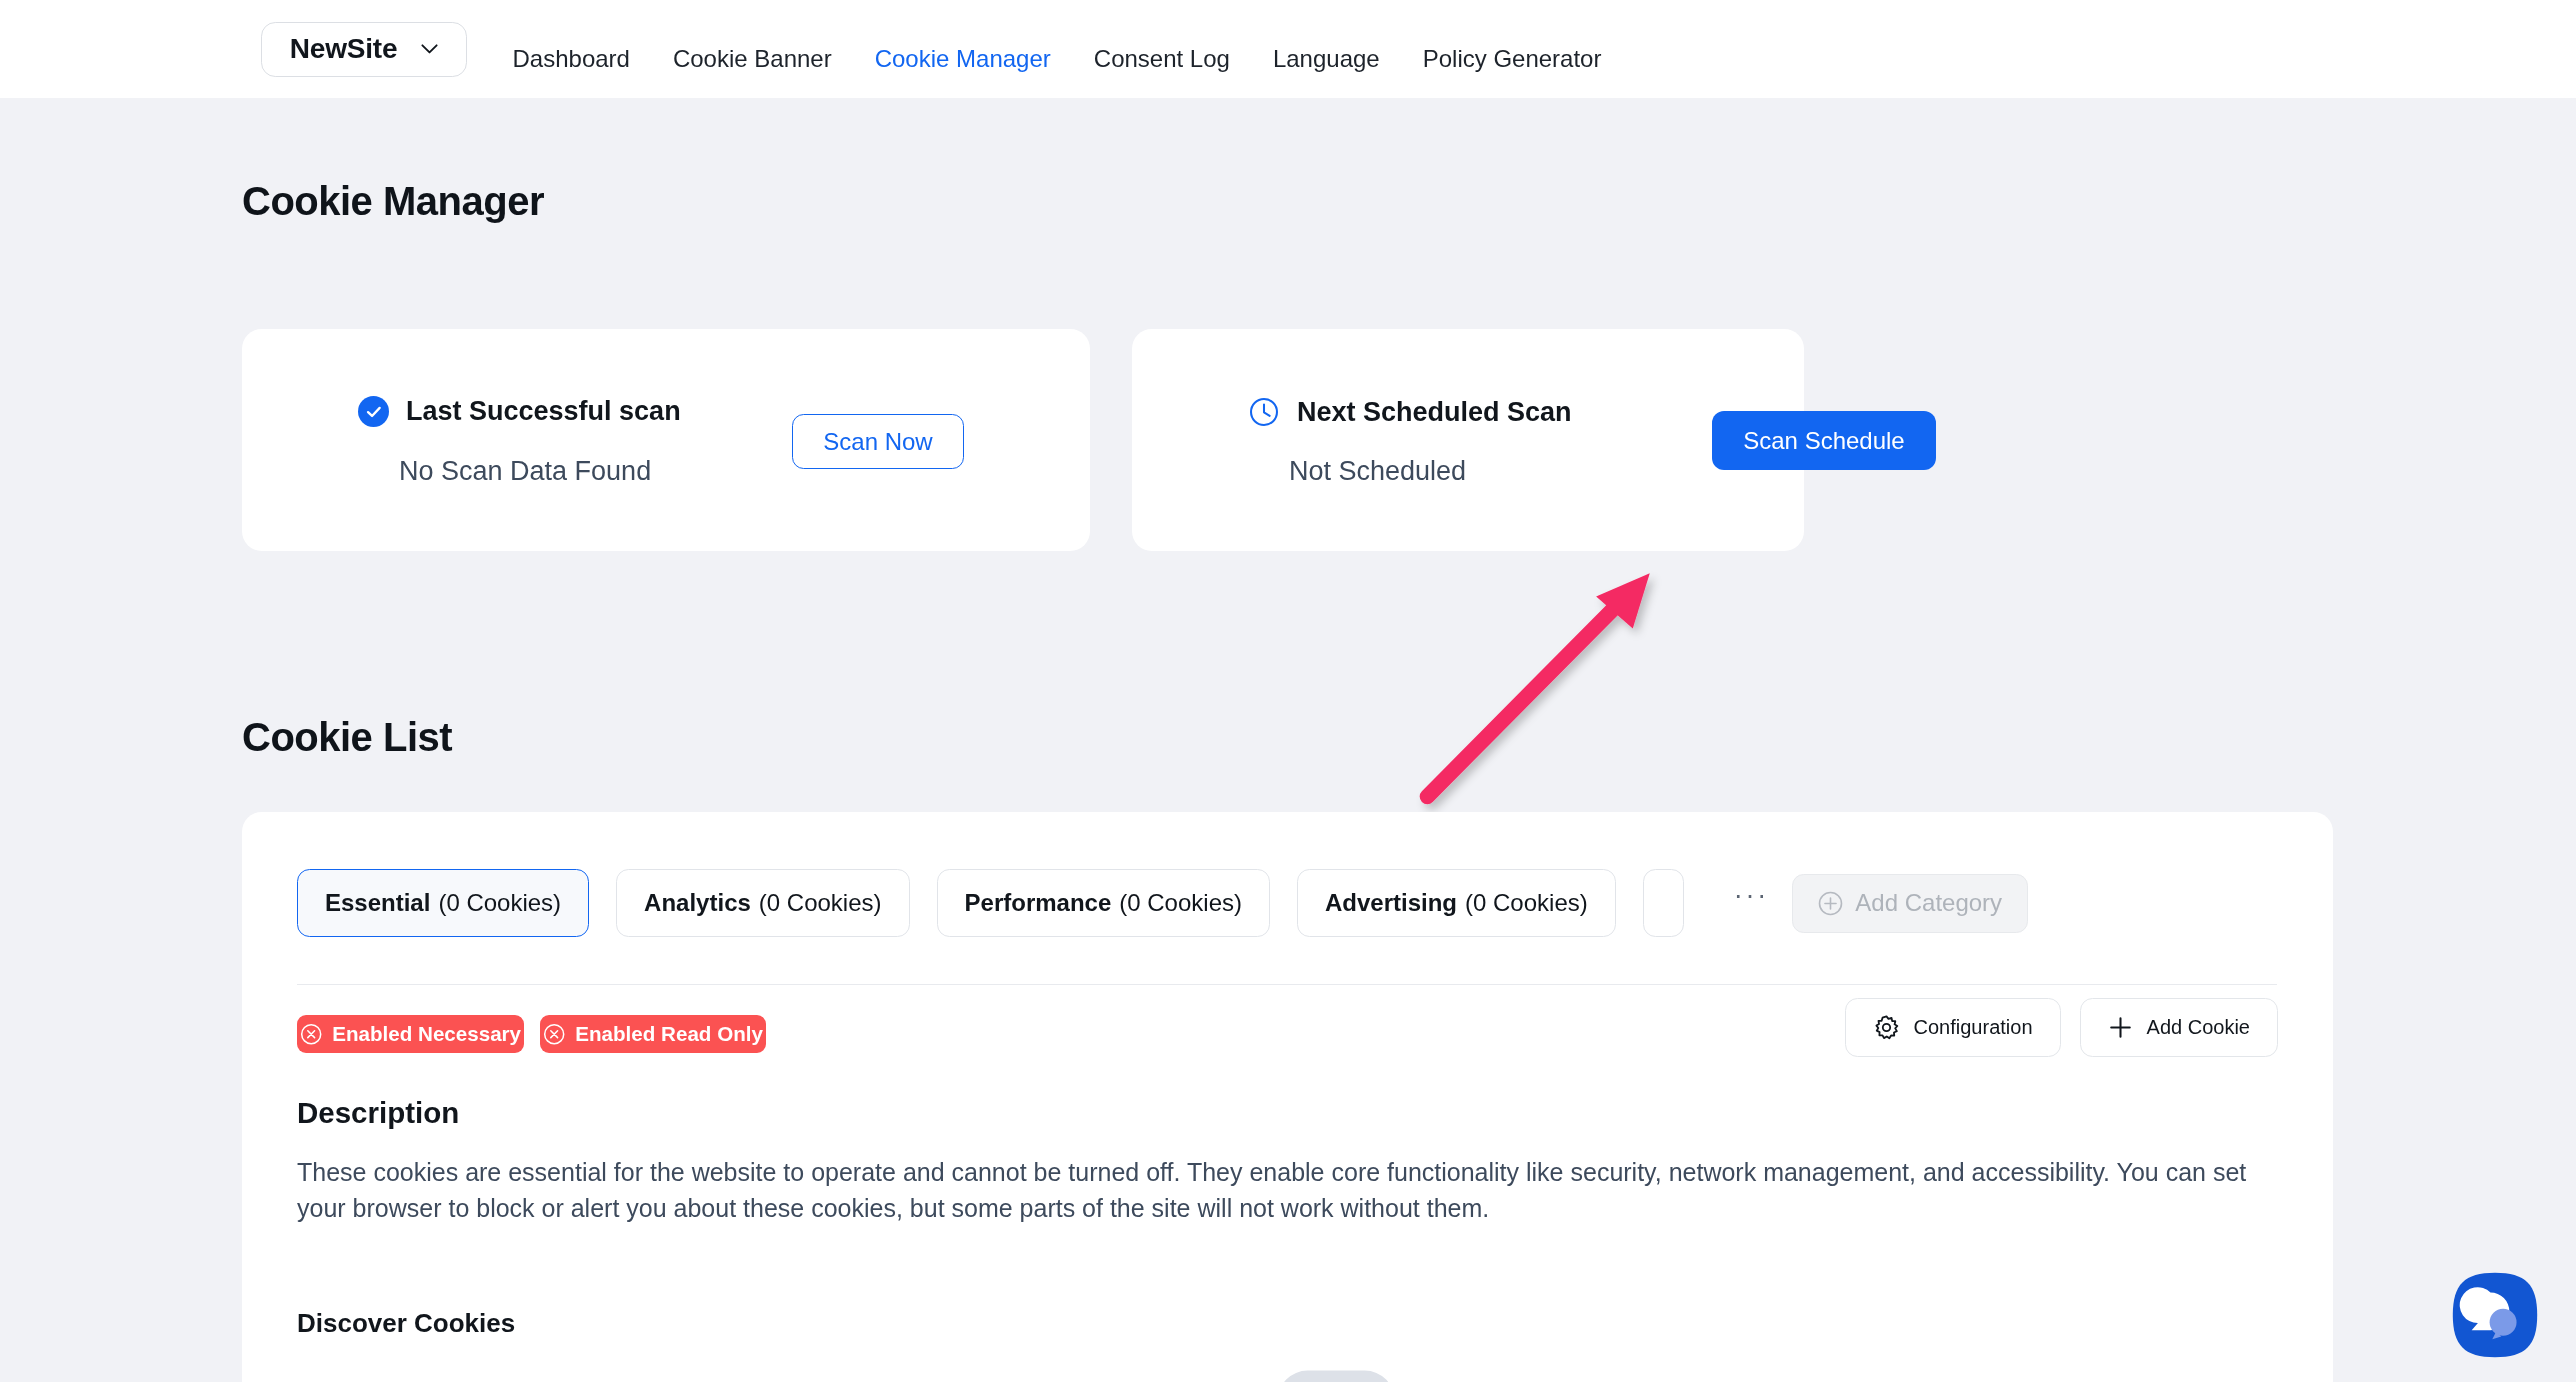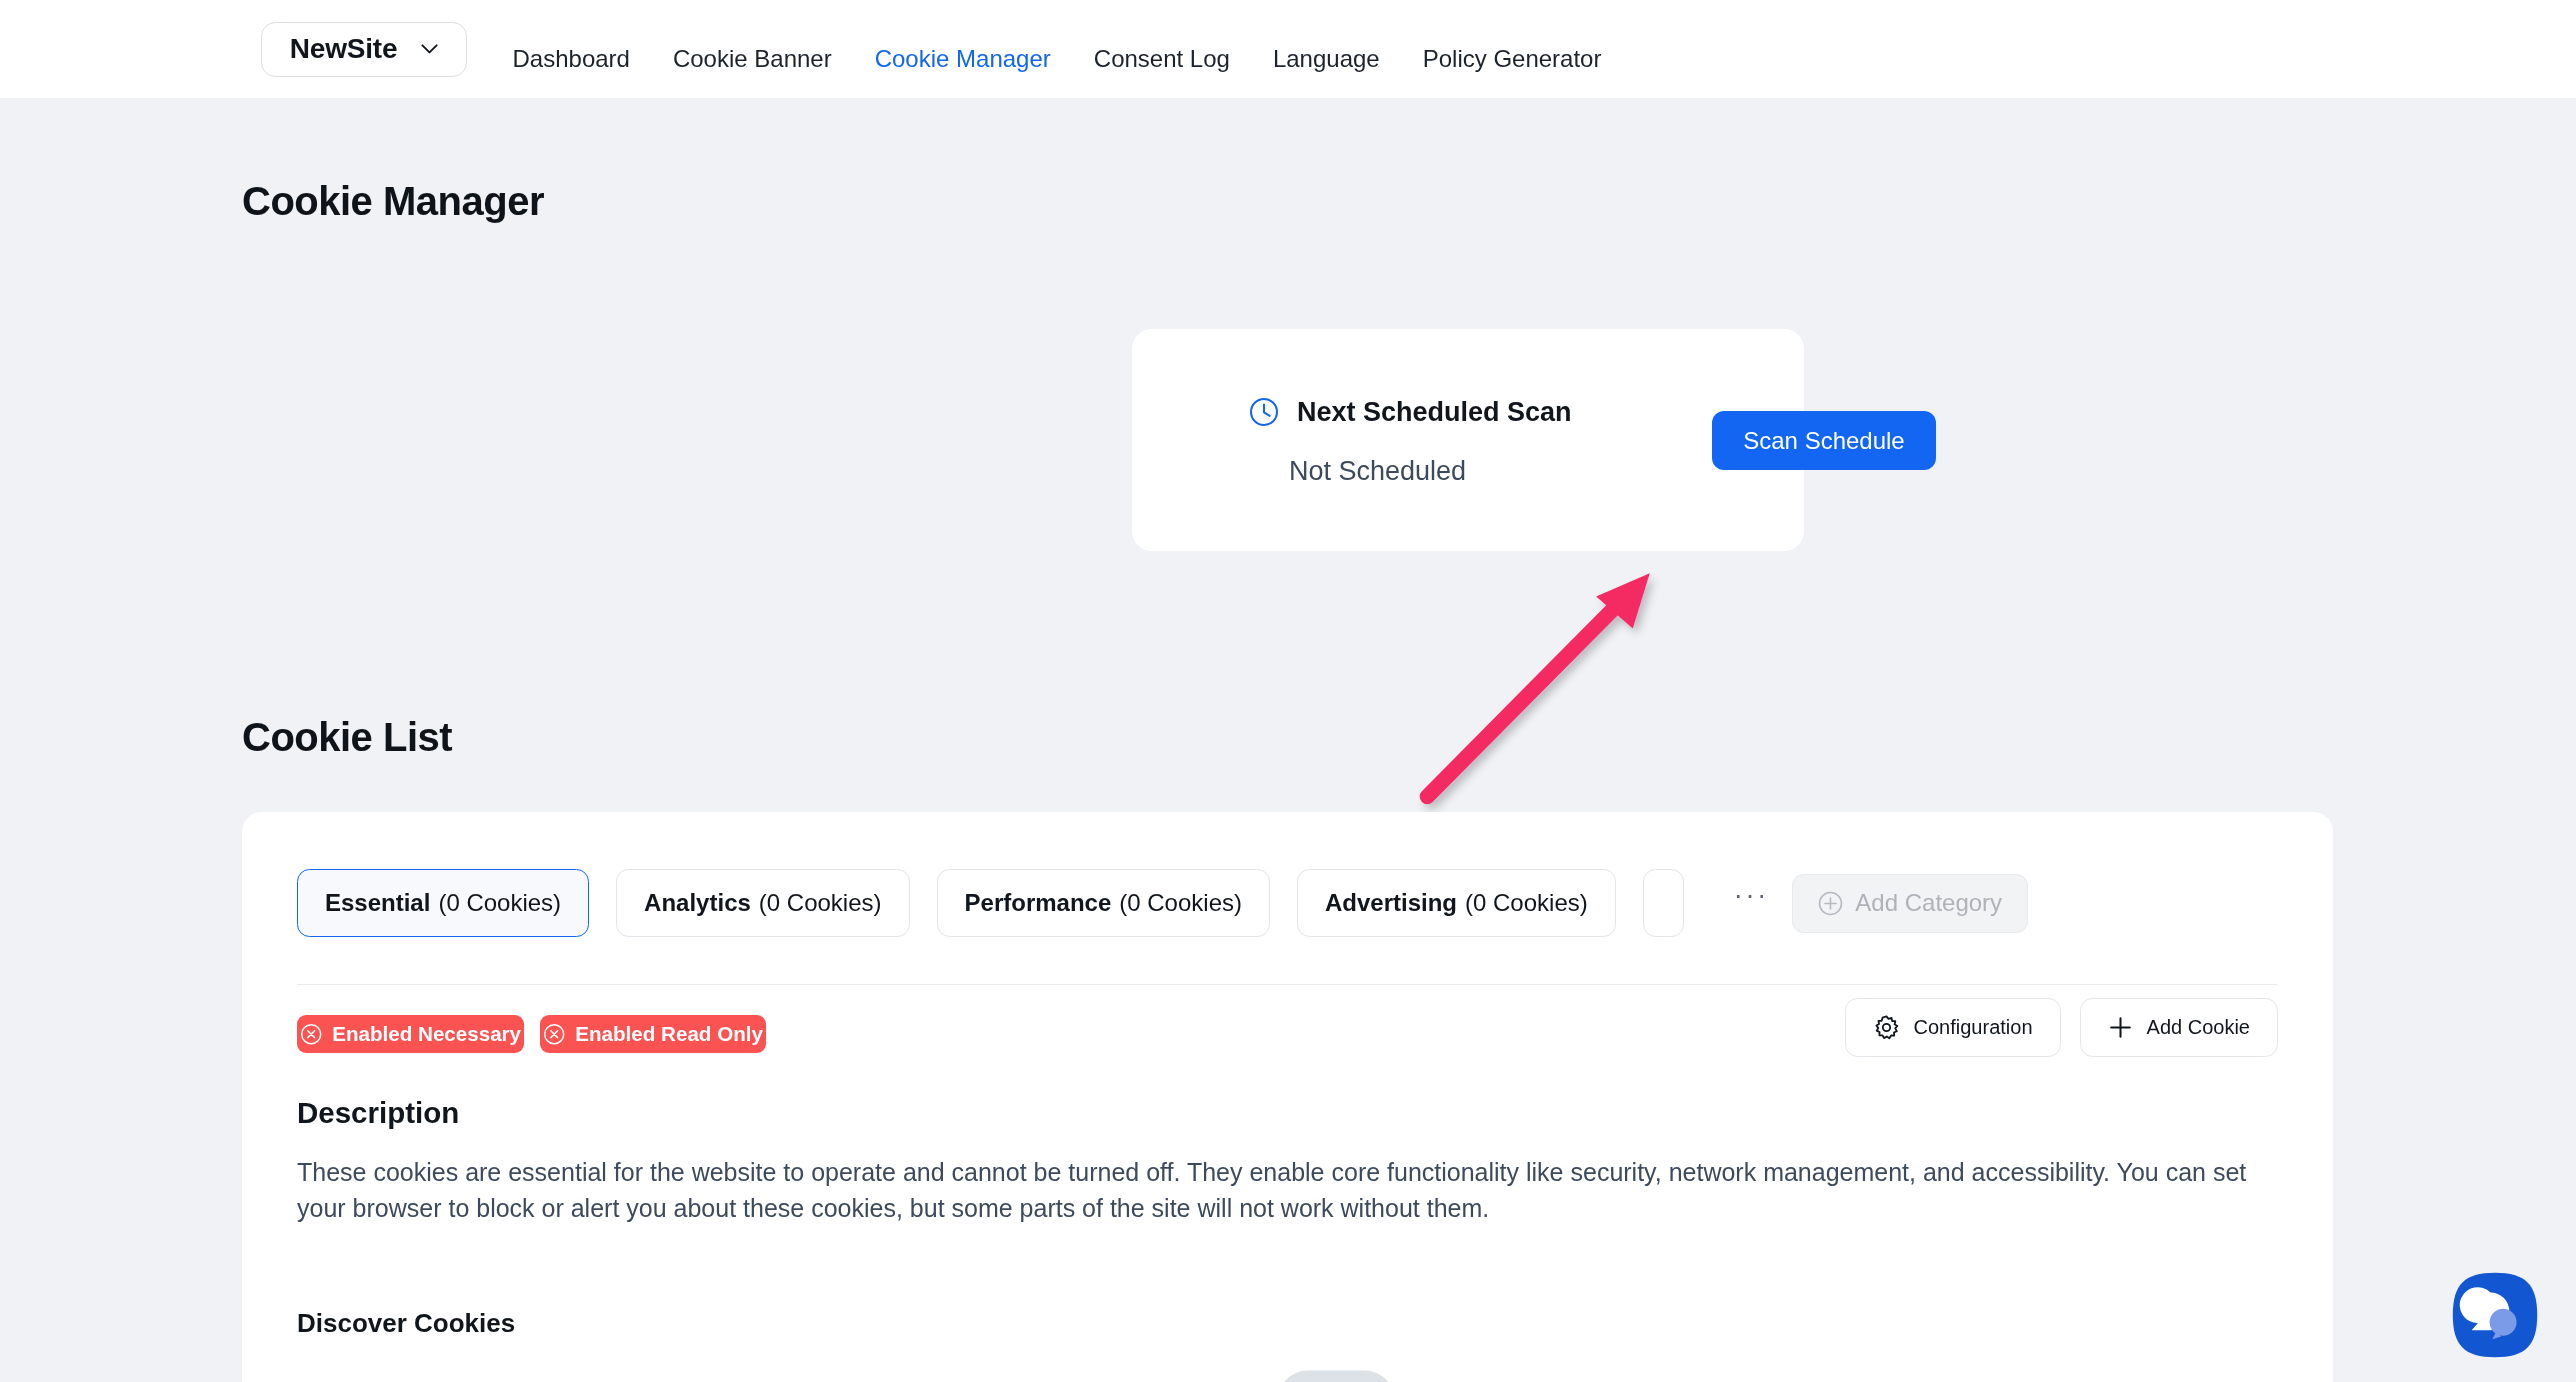--- a/index.html
+++ b/index.html
@@ -244,20 +244,32 @@
     <span class="nav-link">Consent Log</span>
     <span class="nav-link">Language</span>
     <span class="nav-link">Policy Generator</span>
   </nav>
 </div>
 
 <div class="page">
 
   <h1 class="page-title">Cookie Manager</h1>
 
+  <div class="scan-card one">
+    <div class="scan-head">
+      <span class="check-badge">
+        <svg width="19.7" height="19.7" viewBox="0 0 22 22">
+            <path d="M4.5 11.3 L9 15.6 L17.5 6.6" fill="none" stroke="#ffffff" stroke-width="2.6" stroke-linecap="round" stroke-linejoin="round"></path>
+          </svg>
+      </span>
+      <span class="title">Last Successful scan</span>
+    </div>
+    <div class="scan-sub">No Scan Data Found</div>
+    <button class="btn-scan-now">Scan Now</button>
+  </div>
 
   <div class="scan-card two">
     <div class="scan-head">
       <span>
         <svg class="clock-icon" viewBox="0 0 36 36">
           <circle cx="18" cy="18" r="14.6" fill="none" stroke="#1266f1" stroke-width="2.3"></circle>
           <path d="M18 9.6 L18 18.4 L24.4 22.3" fill="none" stroke="#1266f1" stroke-width="2.3" stroke-linecap="round" stroke-linejoin="round"></path>
         </svg>
       </span>
       <span class="title">Next Scheduled Scan</span>

